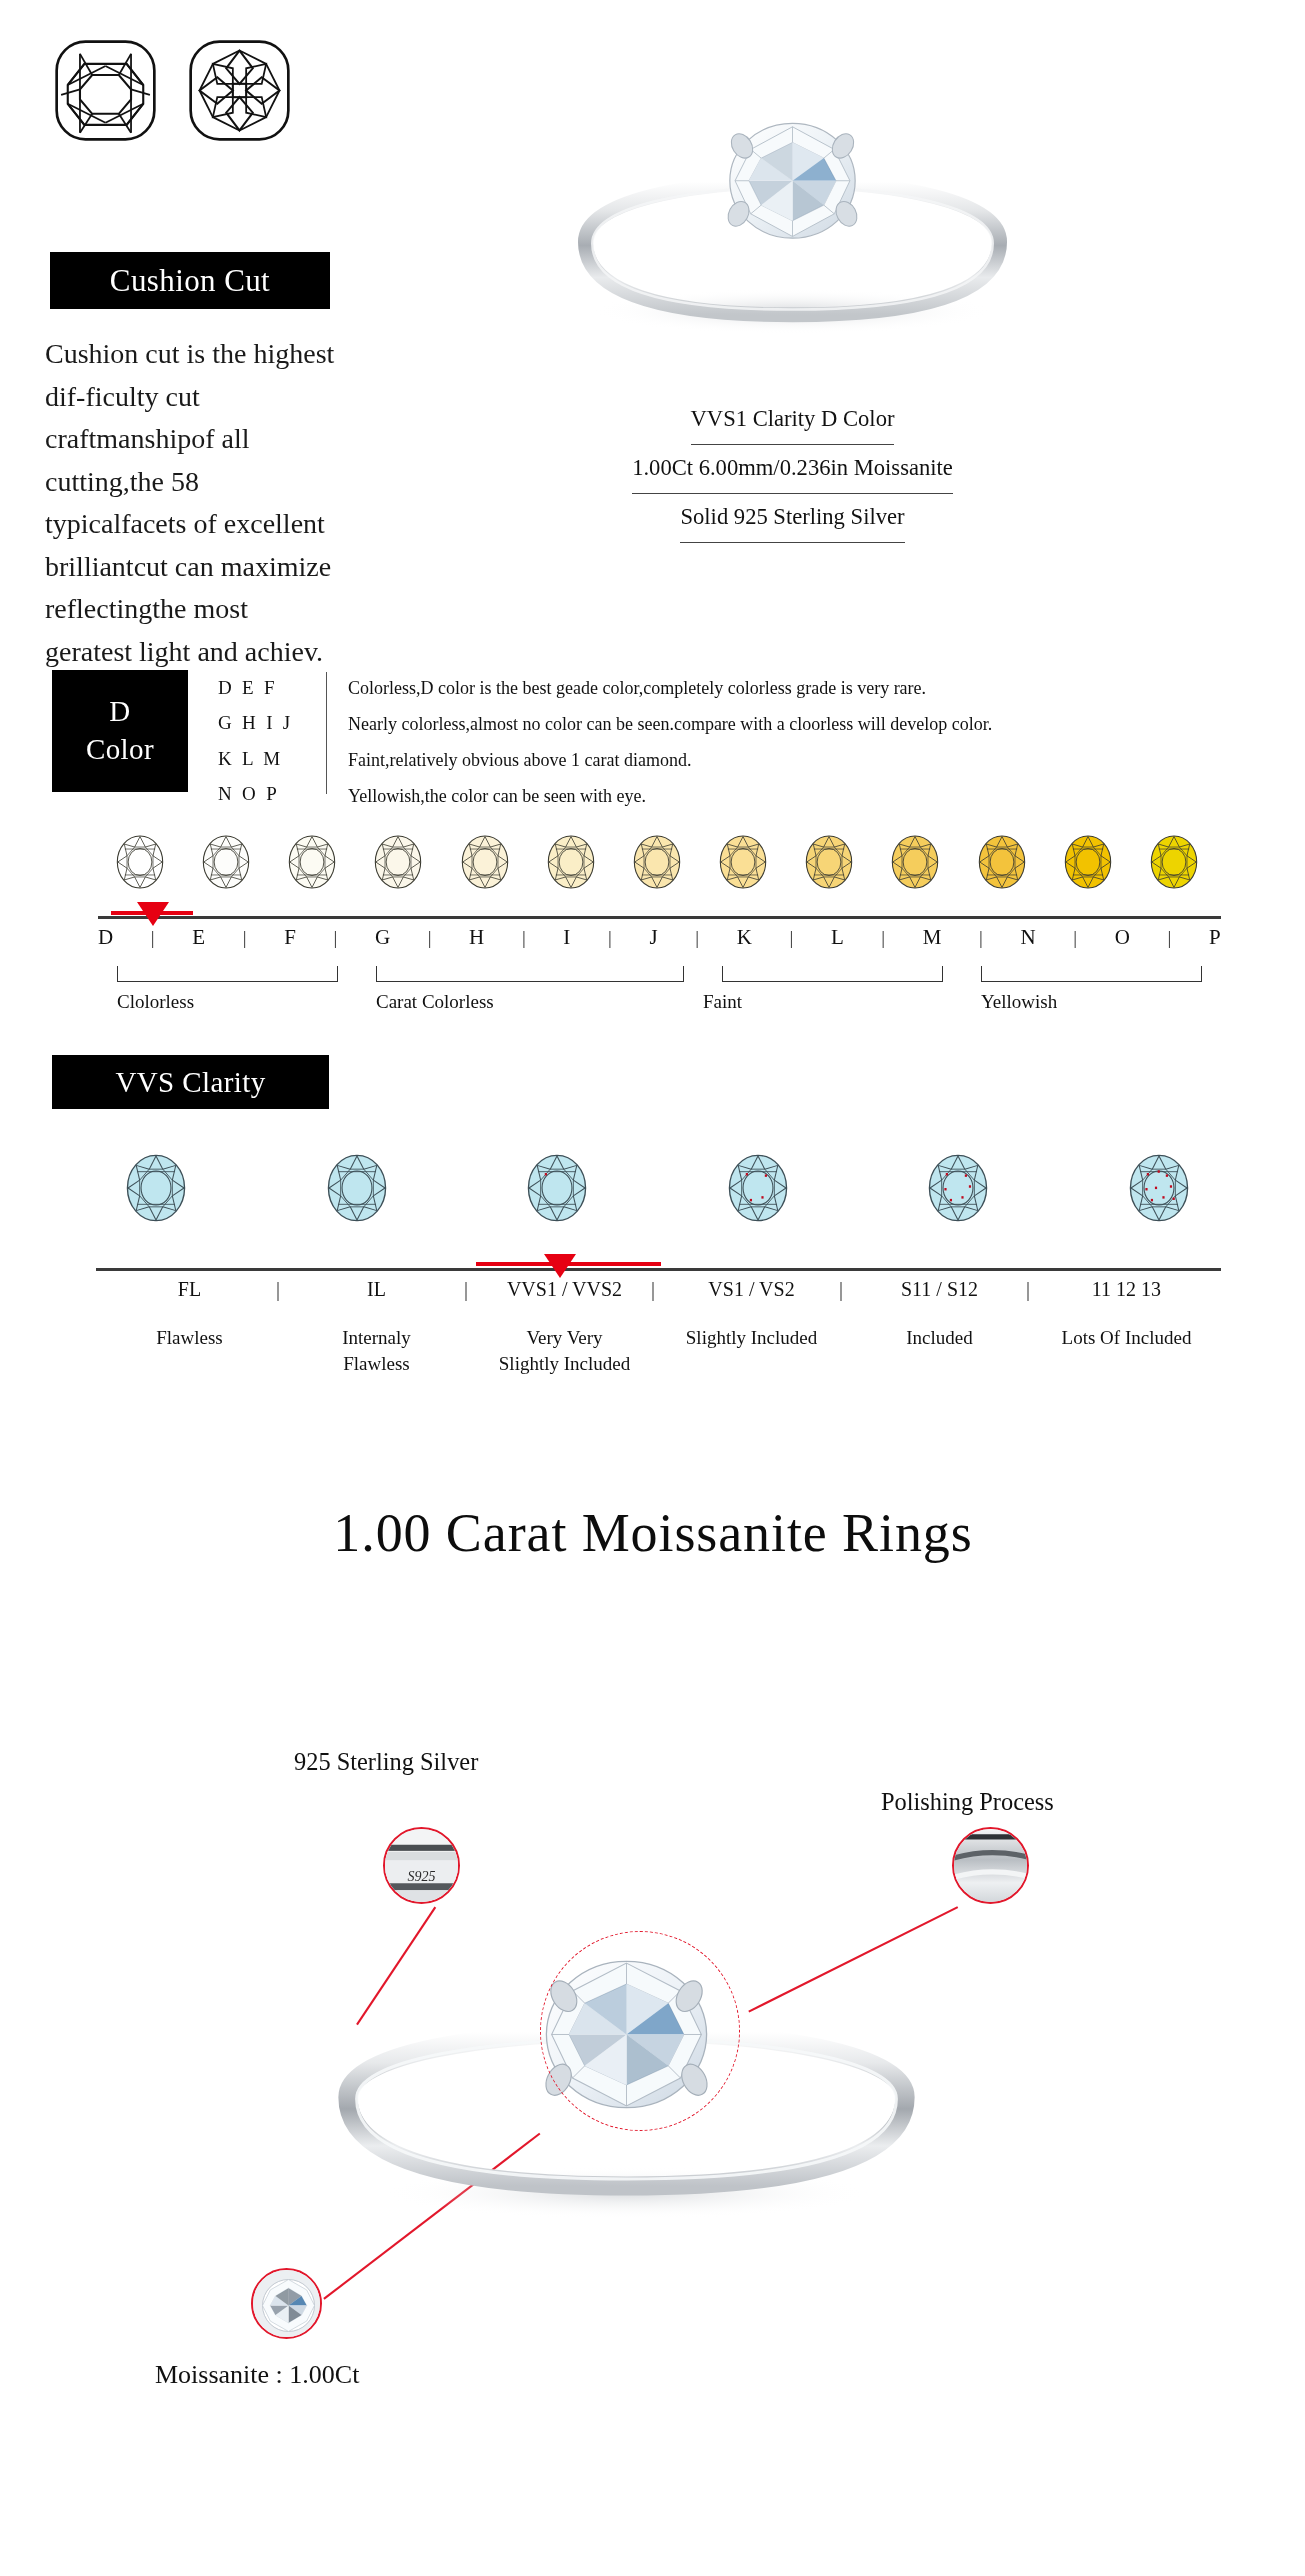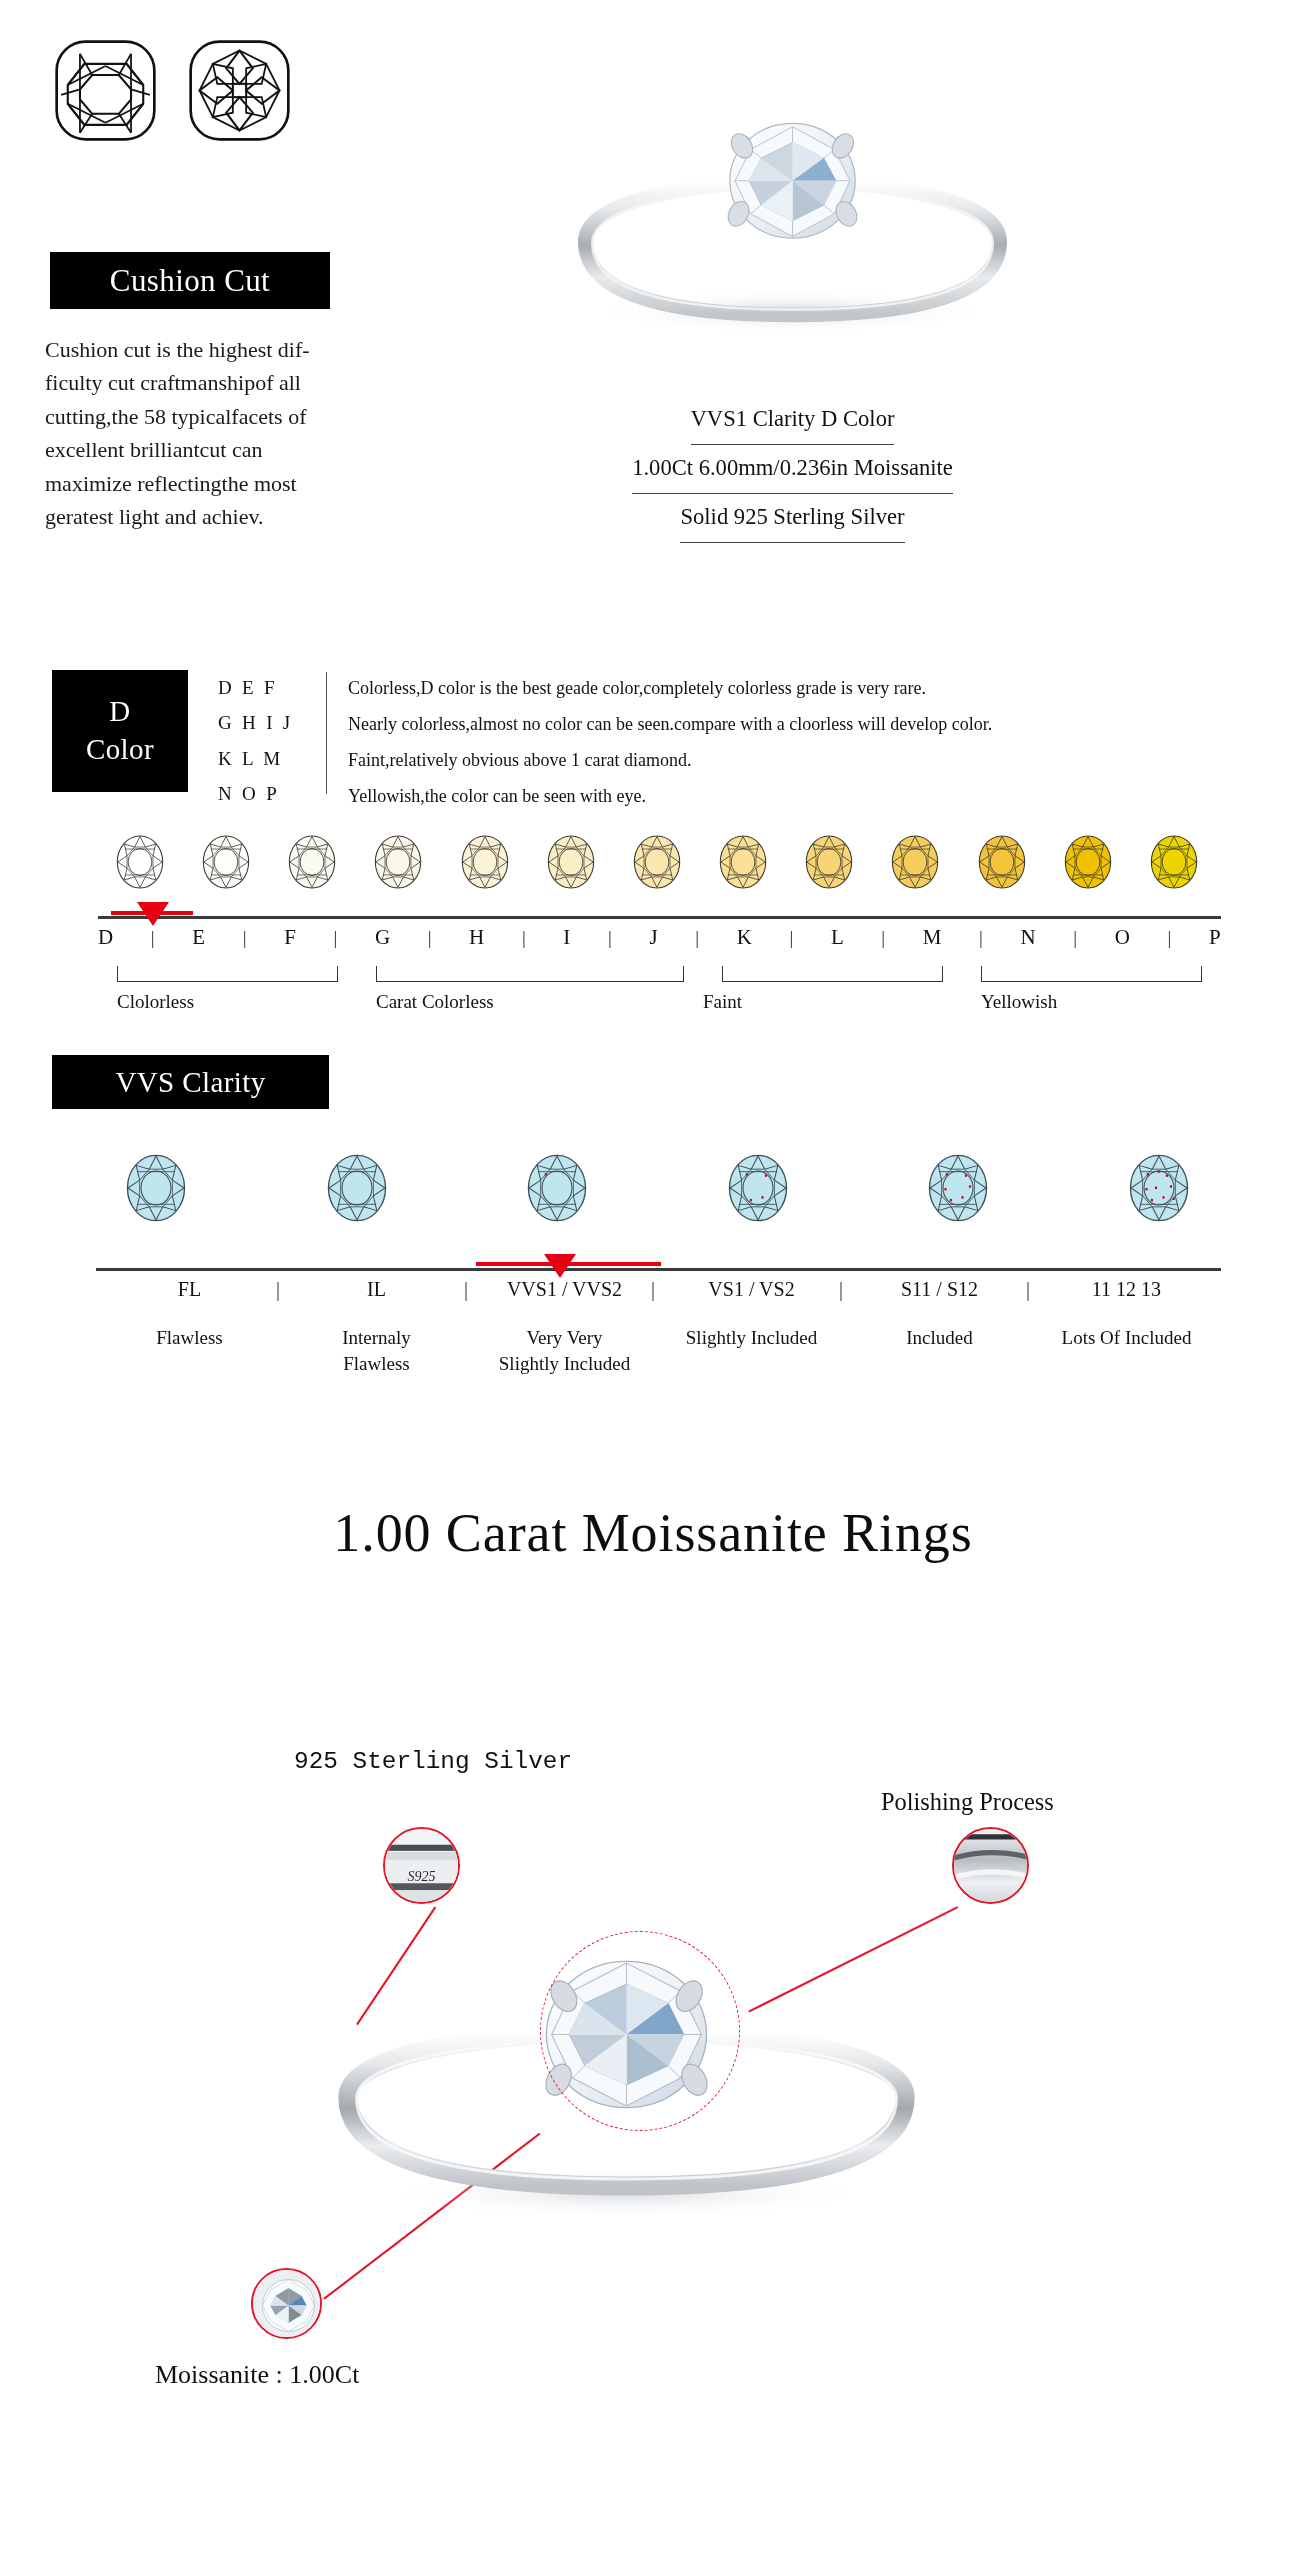--- a/index.html
+++ b/index.html
@@ -36,21 +36,21 @@
   #cushion-cut-tag {
     position: absolute;
     left: 50px; top: 252px;
     width: 280px; height: 57px;
     font-size: 31px;
   }
   #cushion-desc {
     position: absolute;
     left: 45px; top: 333px;
     width: 296px;
-    font-size: 22px;
+    font-size: 28px;
     line-height: 1.52;
     color: #1a1a1a;
   }
 
   
   #ring-hero {
     position: absolute;
     left: 514px; top: 78px;
     width: 557px; height: 296px;
   }
@@ -244,21 +244,21 @@
     position: absolute;
     left: 287px; top: 218px;
     width: 679px; height: 331px;
   }
   .callout-label {
     position: absolute;
     font-size: 24.4px;
     color: #111;
     white-space: nowrap;
   }
-  #label-silver   { left: 294px; top: 50px; font-family: Liberation Mono, monospace; }
+  #label-silver   { left: 294px; top: 50px; }
   #label-polish   { left: 881px; top: 50px; margin-top: 40px; }
   #label-moiss    { left: 155px; top: 662px; font-size: 26px; }
 
   .mag-circle {
     position: absolute;
     border: 2.6px solid #e2172b;
     border-radius: 50%;
     overflow: hidden;
     background: #f2f3f4;
   }

